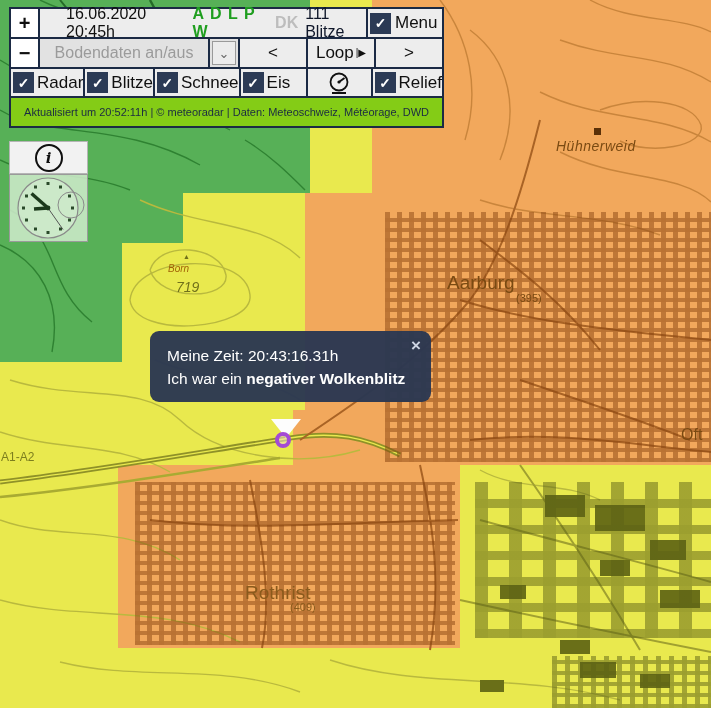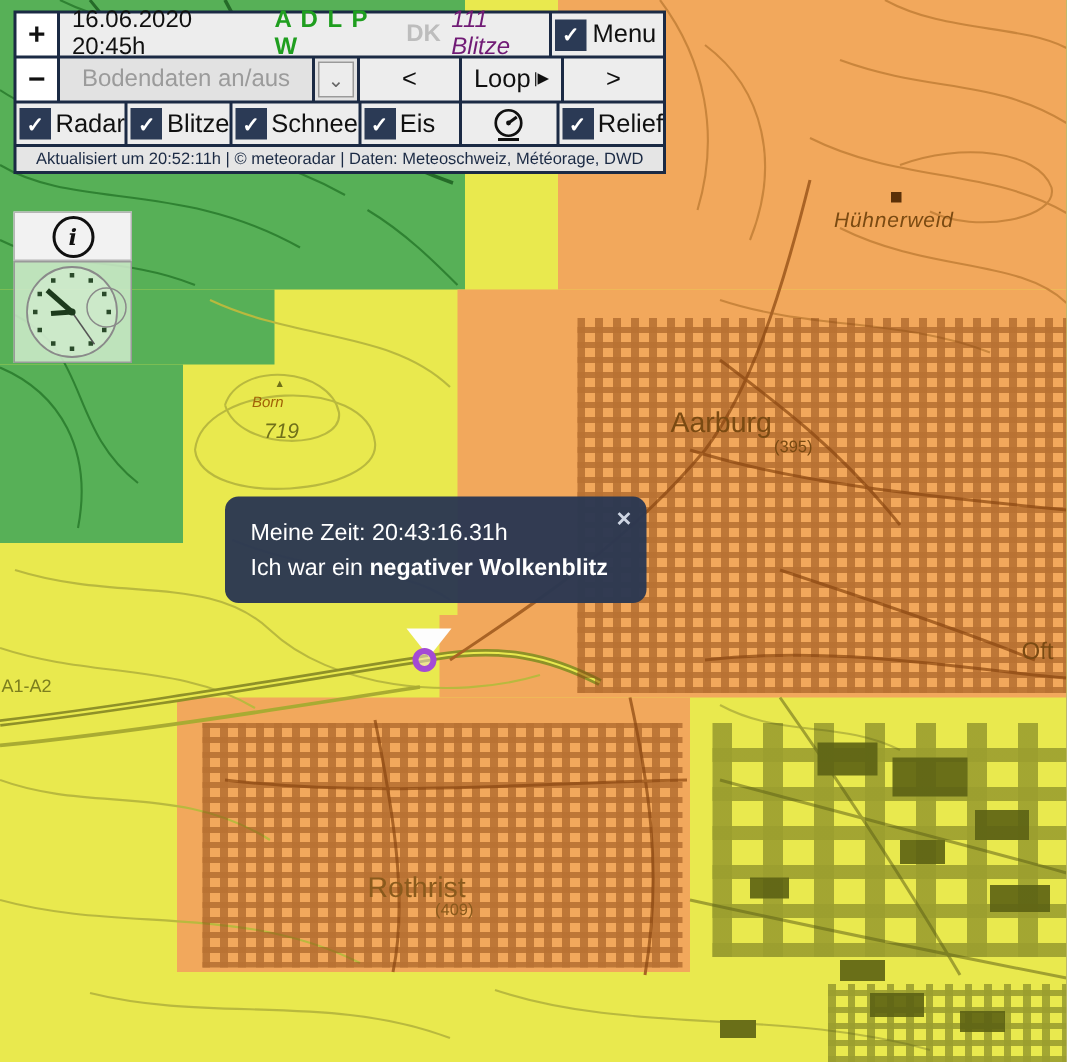--- a/index.html
+++ b/index.html
@@ -39,37 +39,37 @@
   #lbl-highway{left:1px;top:450px;font-size:12px;color:#7c7e1e;}
 
   
   #toolbar{position:absolute;left:9px;top:7px;width:431px;
            background:#1b2a44;padding:2px;display:flex;flex-direction:column;gap:2px;}
   .tb-row{display:flex;gap:2px;}
   .cell{background:#ededed;display:flex;align-items:center;justify-content:center;
         font-size:17px;color:#101010;}
   .h28{height:28px;} .h27{height:27px;} .h25{height:25px;}
   .zoom-btn{width:27px;background:#fff;font-size:20px;font-weight:bold;}
-  #cell-date{flex:1;justify-content:space-between;gap:7px;padding-left:8px;font-size:16px;}
+  #cell-date{flex:1;justify-content:space-between;gap:7px;padding-left:26px;font-size:16px;}
   #cell-date .letters{color:#1f9e1f;font-weight:bold;letter-spacing:1px;}
   #cell-date .dk{color:#bdbdbd;font-weight:bold;}
-  #cell-date .blitze{color:#701a75;font-style:italic;}
+  #cell-date .blitze{color:#0f172a;}
   #cell-menu{width:72px;justify-content:flex-start;gap:4px;padding-left:2px;}
   .chk{width:21px;height:21px;background:#2b3a55;color:#fff;font-size:14px;font-weight:bold;
        display:flex;align-items:center;justify-content:center;flex:0 0 auto;}
   #cell-boden{width:168px;background:#e2e2e2;color:#9b9b9b;font-size:16px;}
   #cell-drop{width:28px;background:#e2e2e2;color:#666;}
   #cell-drop .chev{border:1px solid #9a9a9a;background:#ececec;width:22px;height:22px;
        display:flex;align-items:center;justify-content:center;font-size:13px;}
   .nav-cell{flex:1;}
   #cell-loop sup{font-size:10px;margin-left:2px;line-height:0;}
   .tgl-cell{flex:1;justify-content:flex-start;gap:3px;padding-left:2px;}
   .btn-cell{flex:1;}
   #cell-gauge{flex:1;}
-  #status-row{background:#e5e5e5;height:16px;display:flex;align-items:center;justify-content:center;
+  #status-row{background:#84cc16;height:28px;display:flex;align-items:center;justify-content:center;
        font-size:11px;color:#1b2a44;}
 
   
   #info-box{position:absolute;left:9px;top:141px;width:77px;height:31px;background:#f2f2f2;
        border:1px solid #b5b5b5;display:flex;align-items:center;justify-content:center;}
   #info-circle{width:24px;height:24px;border:2.5px solid #101010;border-radius:50%;
        display:flex;align-items:center;justify-content:center;
        font-family:"DejaVu Serif",serif;font-style:italic;font-weight:bold;font-size:15px;color:#101010;}
   #clock-box{position:absolute;left:9px;top:174px;width:77px;height:66px;
        background:rgba(205,233,202,.88);border:1px solid #9a9a9a;}

